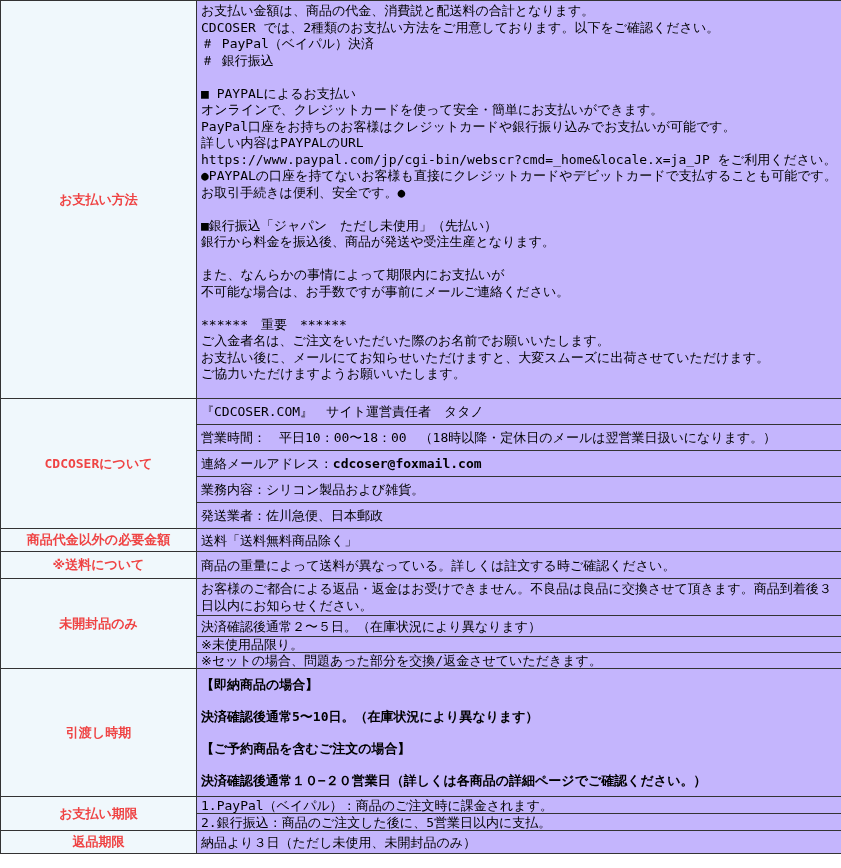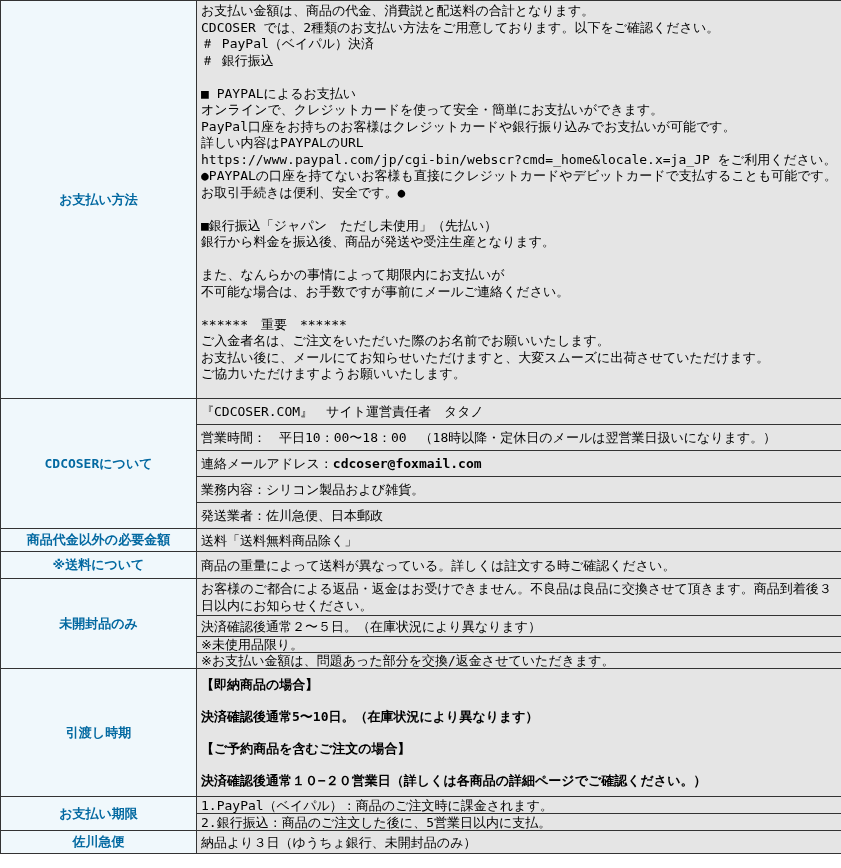--- a/index.html
+++ b/index.html
@@ -21,24 +21,24 @@
     border: 1px solid #333333;
     vertical-align: middle;
     overflow: hidden;
   }
   th {
     background: #f0f8fc;
     font-weight: bold;
     text-align: center;
     padding: 2px 6px;
     font-size: 13px;
-    color: #0369a1;
+    color: #ef4444;
   }
   td {
-    background: #e5e5e5;
+    background: #c4b5fd;
     padding: 1px 4px;
     text-align: left;
     line-height: 17px;
   }
   td.top { vertical-align: top; padding-top: 2px; }
   .pre { white-space: pre-line; line-height: 16.5px; }
   .url-line { line-height: 16.5px; word-break: break-all; }
   .email { font-weight: bold; }
   tr.r-payment { height: 398px; }
   tr.r-about { height: 26px; }
@@ -125,21 +125,21 @@
       <th rowspan="4">未開封品のみ</th>
       <td>お客様のご都合による返品・返金はお受けできません。不良品は良品に交換させて頂きます。商品到着後３日以内にお知らせください。</td>
     </tr>
     <tr class="r-defect-2">
       <td>決済確認後通常２〜５日。（在庫状況により異なります）</td>
     </tr>
     <tr class="r-defect-3">
       <td>※未使用品限り。</td>
     </tr>
     <tr class="r-defect-4">
-      <td>※お支払い金額は、問題あった部分を交換/返金させていただきます。</td>
+      <td>※セットの場合、問題あった部分を交換/返金させていただきます。</td>
     </tr>
 
     <tr class="r-delivery">
       <th>引渡し時期</th>
       <td>
         <div class="pre">【即納商品の場合】
 
 決済確認後通常5〜10日。（在庫状況により異なります）
 
 【ご予約商品を含むご注文の場合】
@@ -150,18 +150,18 @@
 
     <tr class="r-deadline-1">
       <th rowspan="2">お支払い期限</th>
       <td>1.PayPal（ベイパル）：商品のご注文時に課金されます。</td>
     </tr>
     <tr class="r-deadline-2">
       <td>2.銀行振込：商品のご注文した後に、5営業日以内に支払。</td>
     </tr>
 
     <tr class="r-return-period">
-      <th>佐川急便</th>
-      <td>納品より３日（ゆうちょ銀行、未開封品のみ）</td>
+      <th>返品期限</th>
+      <td>納品より３日（ただし未使用、未開封品のみ）</td>
     </tr>
 
   </tbody>
 </table>
 
 </body></html>

